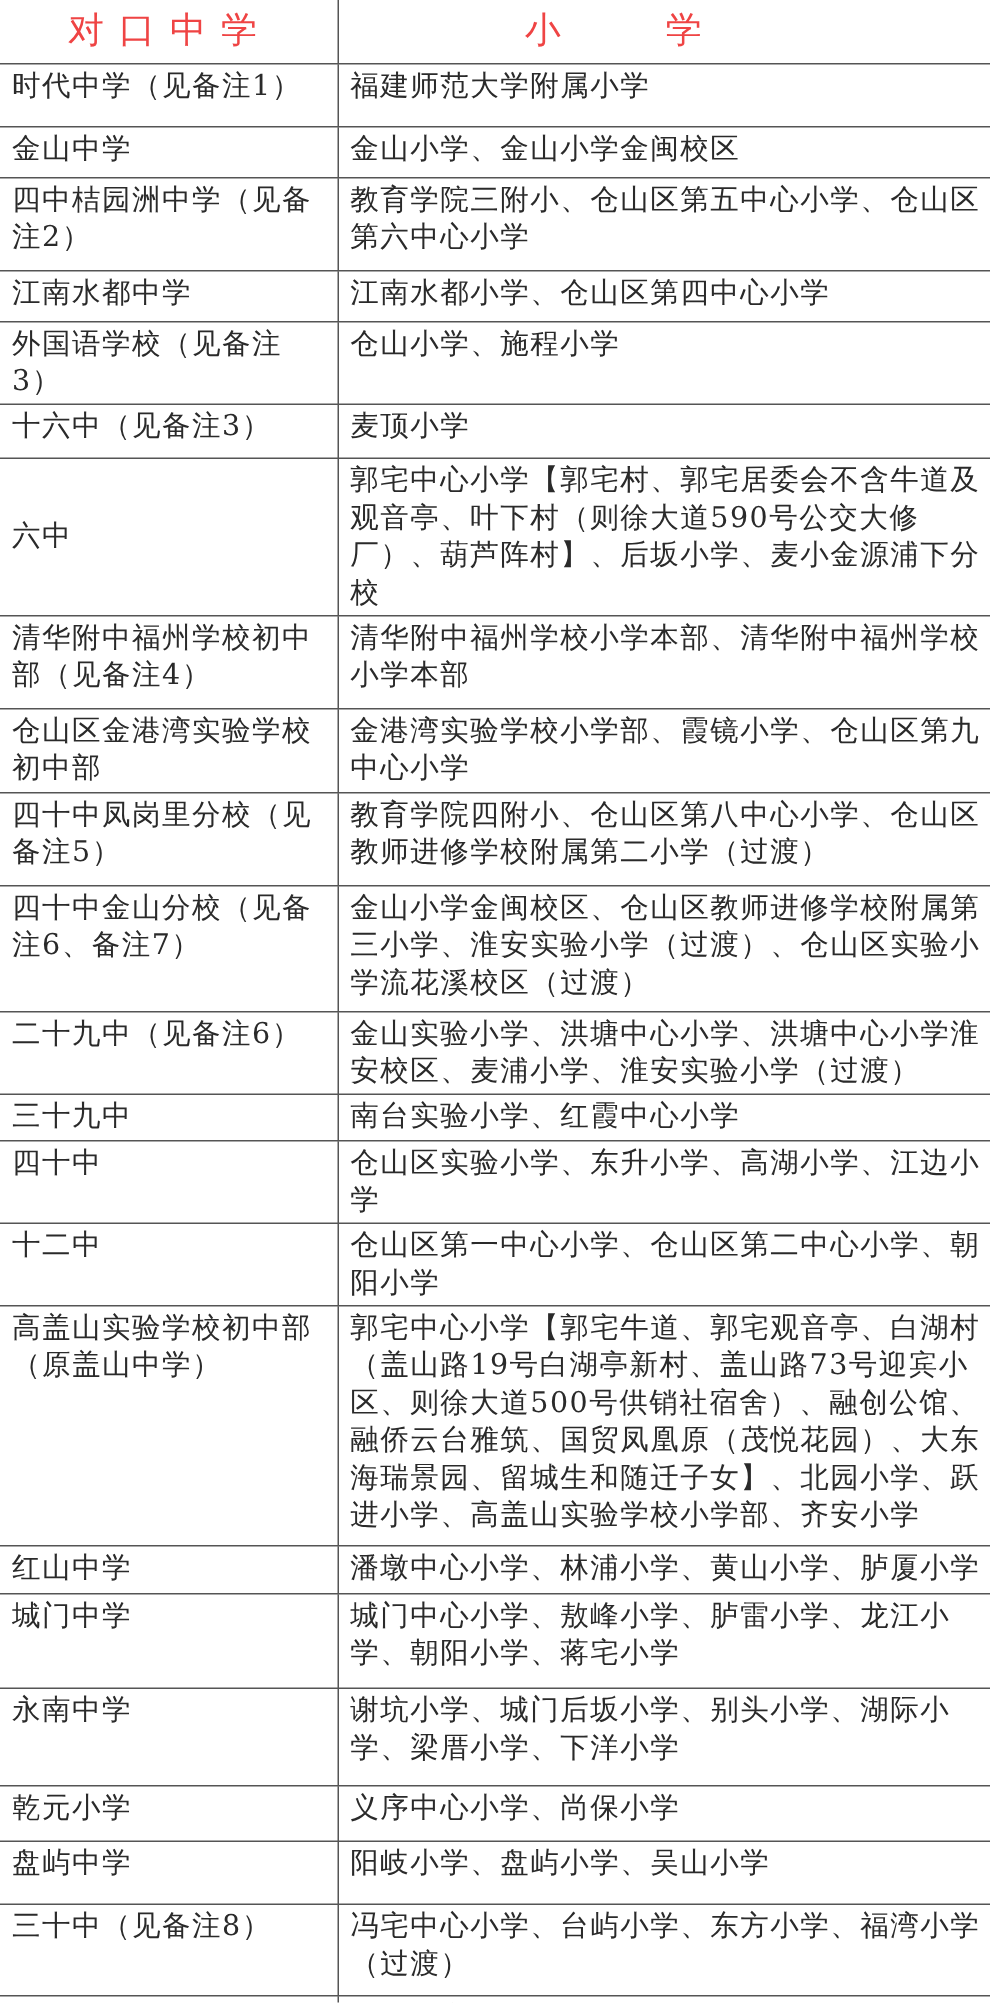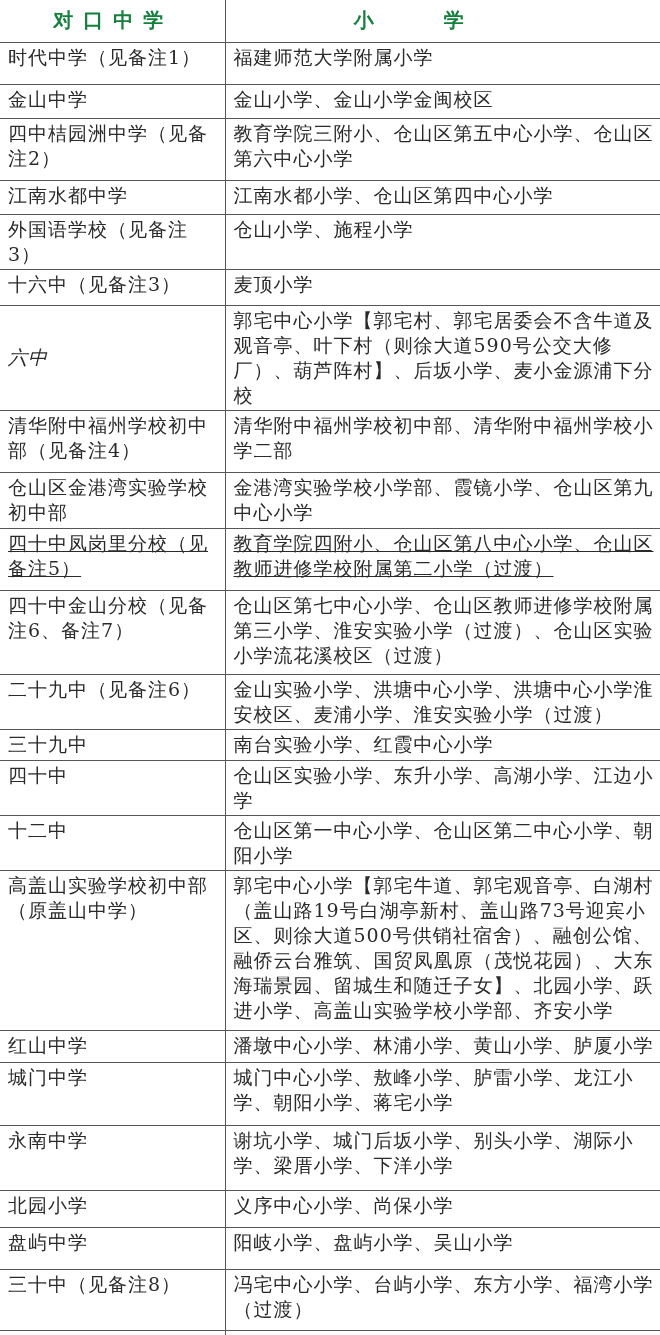--- a/index.html
+++ b/index.html
@@ -1,23 +1,23 @@
 <!DOCTYPE html>
 <html><head>
 <meta charset="utf-8">
 <style>
   html, body { margin: 0; padding: 0; background: #ffffff; }
   body { width: 660px; height: 1335px; overflow: hidden; font-family: "DejaVu Serif", "Liberation Serif", serif; color: #2a2a2a; }
   table { border-collapse: collapse; width: 660px; table-layout: fixed; }
   col.c1 { width: 225px; }
   col.c2 { width: 435px; }
   td, th { border: 1.5px solid #555; padding: 2px 6px 2px 8px; font-size: 19px; line-height: 25px; vertical-align: top; font-weight: normal; text-align: left; word-break: break-all; letter-spacing: 1px; }
-  th { font-size: 20px; font-weight: bold; text-align: center; vertical-align: middle; letter-spacing: 10px; color: #15803d; }
+  th { font-size: 24px; font-weight: normal; text-align: center; vertical-align: middle; letter-spacing: 10px; color: #ef4444; }
   th.h2 { letter-spacing: 70px; }
-  td.mid { vertical-align: middle; font-style: italic; }
+  td.mid { vertical-align: middle; }
   tr:first-child th { border-top: none; }
   tr td:first-child, tr th:first-child { border-left: none; }
   tr td:last-child, tr th:last-child { border-right: none; }
 </style>
 </head>
 <body>
 
 <table>
   <colgroup>
       <col class="c1">
@@ -53,33 +53,33 @@
       <tr style="height: 36px;">
         <td>十六中（见备注3）</td>
         <td>麦顶小学</td>
       </tr>
       <tr style="height: 91px;">
         <td class="mid">六中</td>
         <td>郭宅中心小学【郭宅村、郭宅居委会不含牛道及观音亭、叶下村（则徐大道590号公交大修厂）、葫芦阵村】、后坂小学、麦小金源浦下分校</td>
       </tr>
       <tr style="height: 62px; padding-left: 26px;">
         <td>清华附中福州学校初中部（见备注4）</td>
-        <td>清华附中福州学校初中部、清华附中福州学校小学二部</td>
+        <td>清华附中福州学校小学本部、清华附中福州学校小学本部</td>
       </tr>
       <tr style="height: 56px;">
         <td>仓山区金港湾实验学校初中部</td>
         <td>金港湾实验学校小学部、霞镜小学、仓山区第九中心小学</td>
       </tr>
-      <tr style="height: 62px; text-decoration: underline;">
+      <tr style="height: 62px;">
         <td>四十中凤岗里分校（见备注5）</td>
         <td>教育学院四附小、仓山区第八中心小学、仓山区教师进修学校附属第二小学（过渡）</td>
       </tr>
       <tr style="height: 84px;">
         <td>四十中金山分校（见备注6、备注7）</td>
-        <td>仓山区第七中心小学、仓山区教师进修学校附属第三小学、淮安实验小学（过渡）、仓山区实验小学流花溪校区（过渡）</td>
+        <td>金山小学金闽校区、仓山区教师进修学校附属第三小学、淮安实验小学（过渡）、仓山区实验小学流花溪校区（过渡）</td>
       </tr>
       <tr style="height: 54px;">
         <td>二十九中（见备注6）</td>
         <td>金山实验小学、洪塘中心小学、洪塘中心小学淮安校区、麦浦小学、淮安实验小学（过渡）</td>
       </tr>
       <tr style="height: 31px; margin-left: 28px;">
         <td>三十九中</td>
         <td>南台实验小学、红霞中心小学</td>
       </tr>
       <tr style="height: 55px;">
@@ -100,21 +100,21 @@
       </tr>
       <tr style="height: 63px;">
         <td>城门中学</td>
         <td>城门中心小学、敖峰小学、胪雷小学、龙江小学、朝阳小学、蒋宅小学</td>
       </tr>
       <tr style="height: 65px;">
         <td>永南中学</td>
         <td>谢坑小学、城门后坂小学、别头小学、湖际小学、梁厝小学、下洋小学</td>
       </tr>
       <tr style="height: 37px;">
-        <td>北园小学</td>
+        <td>乾元小学</td>
         <td>义序中心小学、尚保小学</td>
       </tr>
       <tr style="height: 42px;">
         <td>盘屿中学</td>
         <td>阳岐小学、盘屿小学、吴山小学</td>
       </tr>
       <tr style="height: 61px; padding-left: 48px;">
         <td>三十中（见备注8）</td>
         <td>冯宅中心小学、台屿小学、东方小学、福湾小学（过渡）</td>
       </tr>

